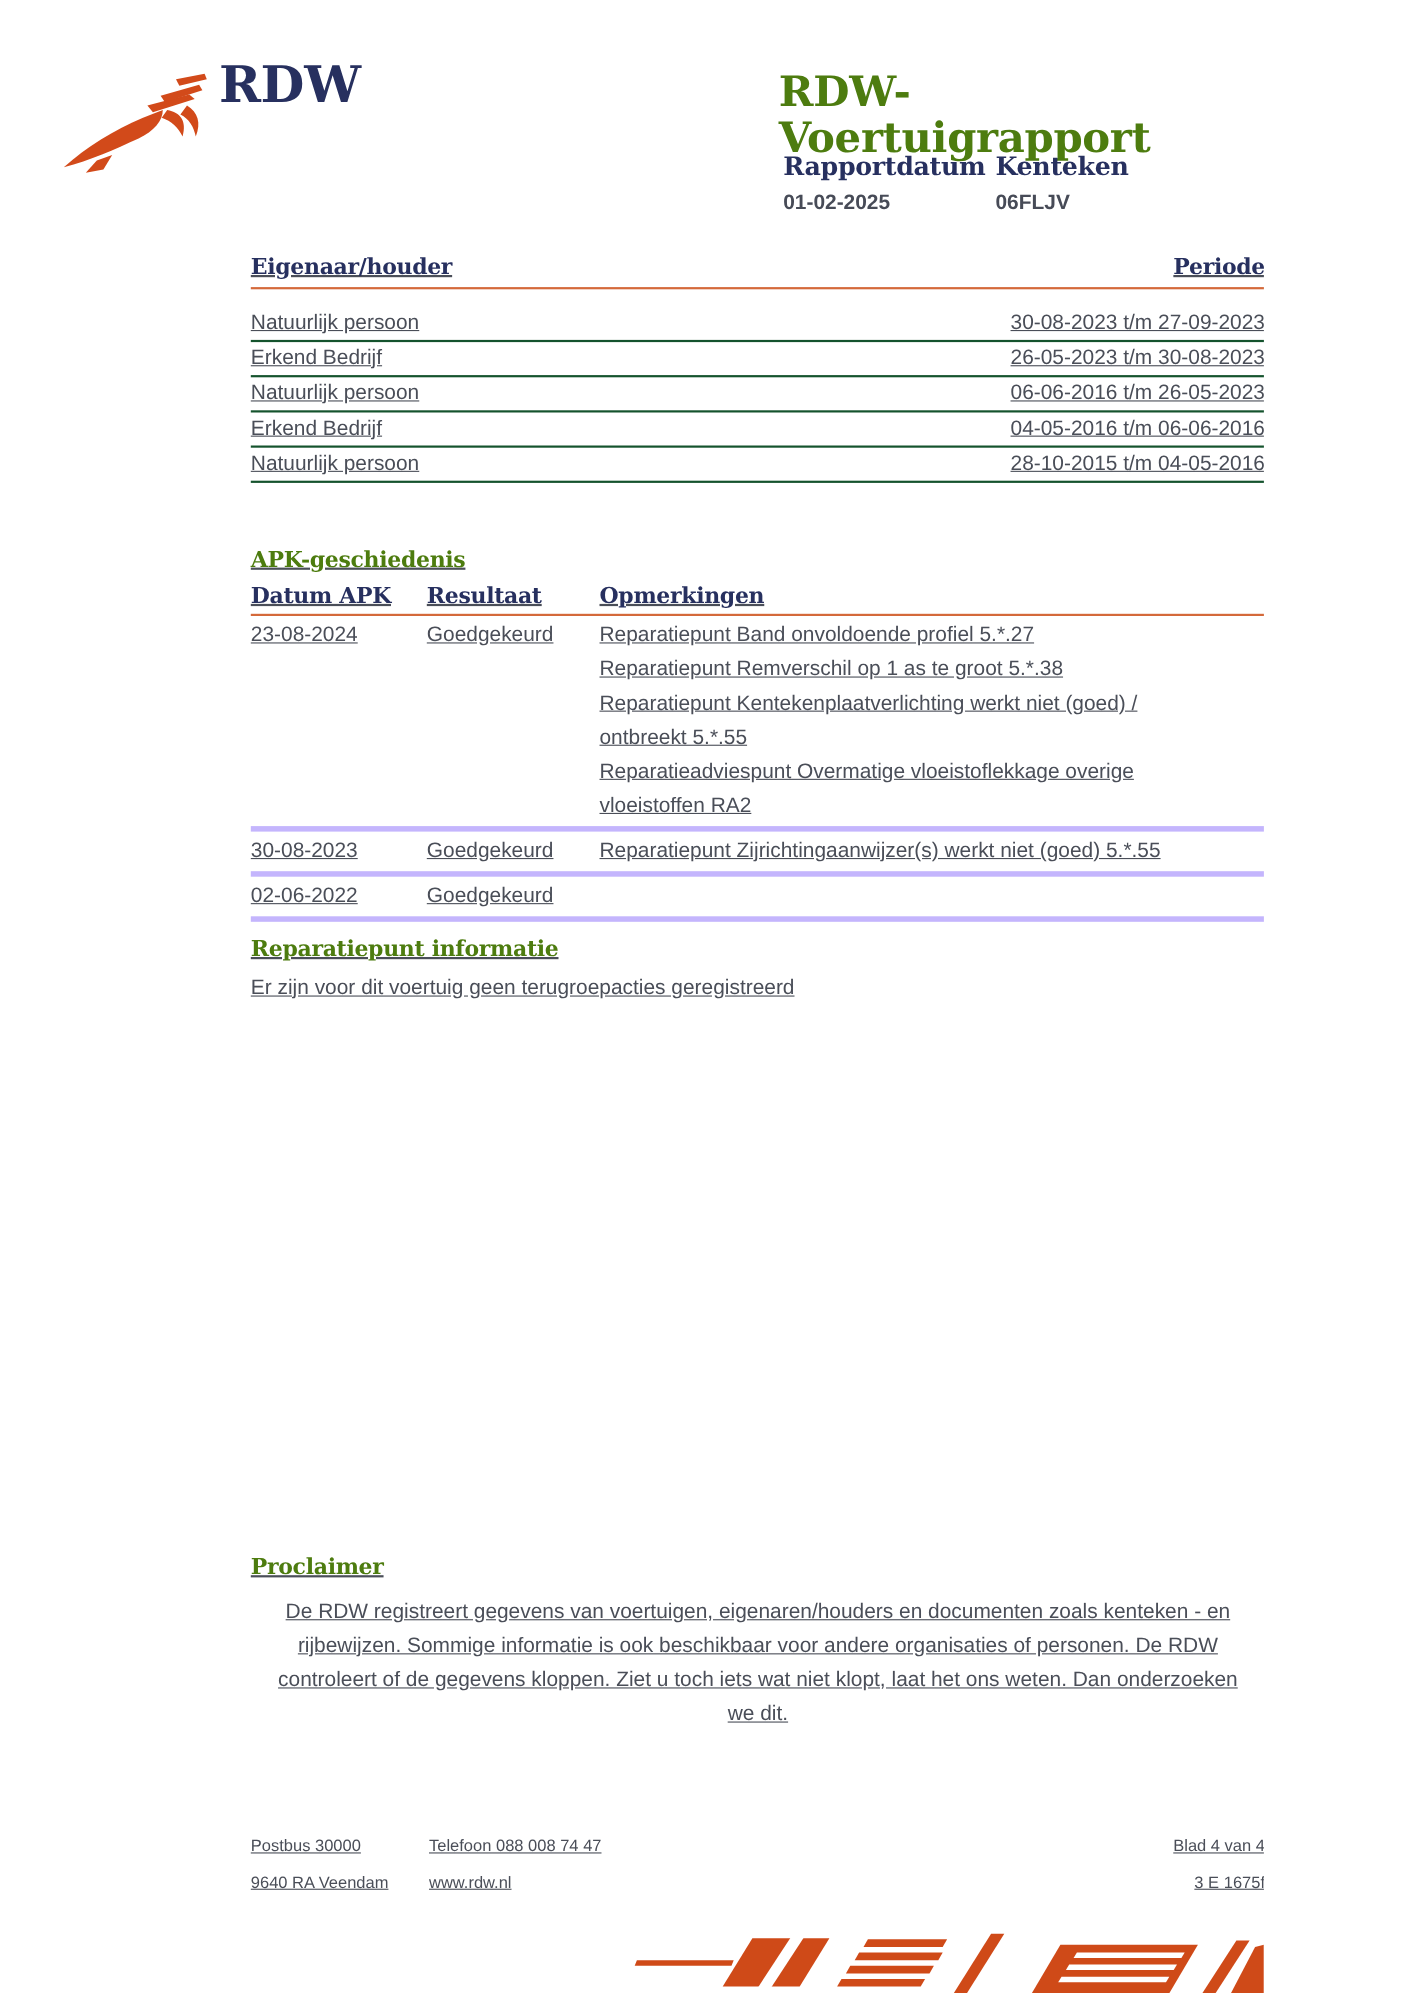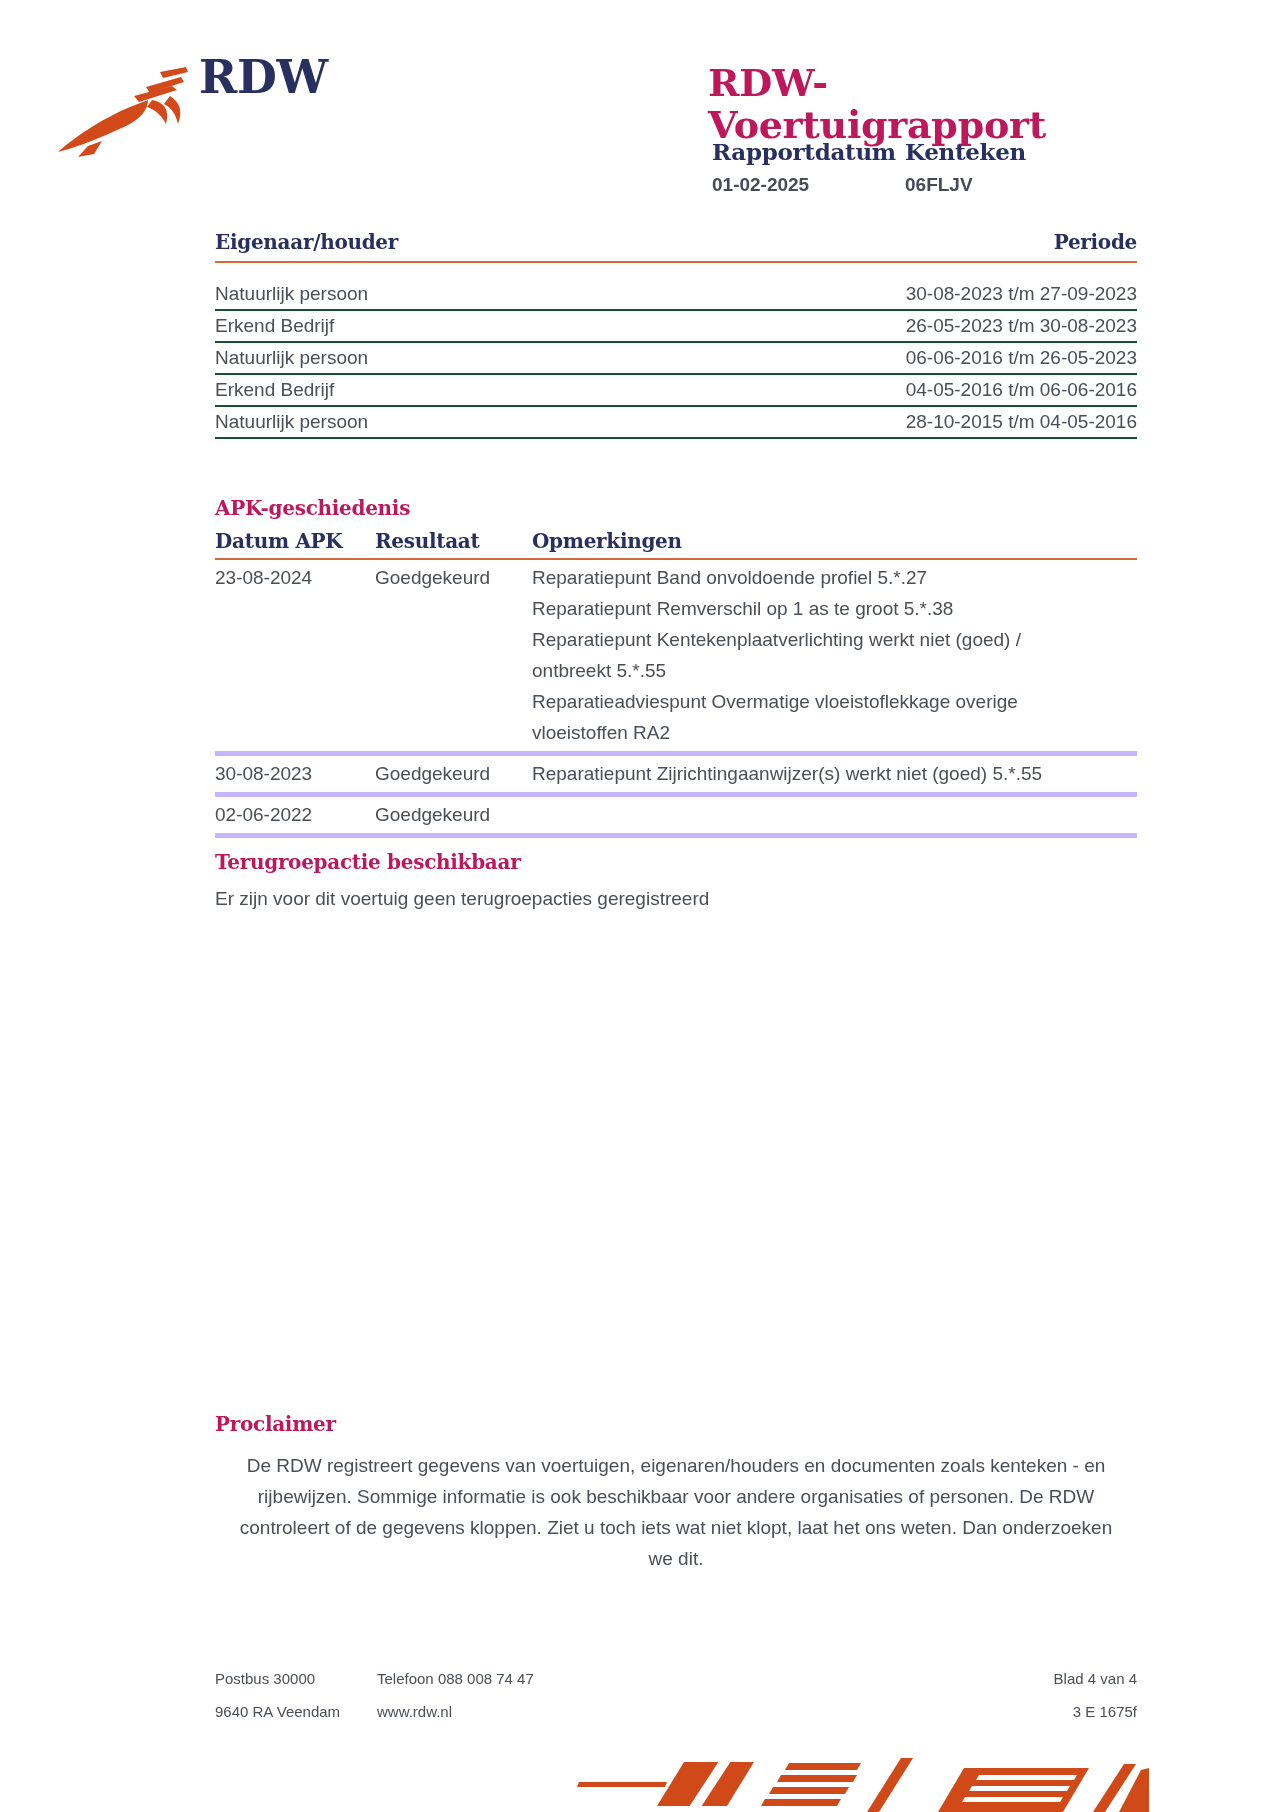--- a/index.html
+++ b/index.html
@@ -2,33 +2,33 @@
 <html><head>
 <meta charset="utf-8">
 <style>
   html,body { margin:0; padding:0; background:#ffffff; }
   .page {
     position:relative; width:1149px; height:1812px; background:#ffffff;
     font-family:"Liberation Sans", sans-serif; color:#4a4e58; overflow:hidden;
   }
   .serif { font-family:"DejaVu Serif", serif; font-weight:bold; letter-spacing:-0.3px; }
   .navy  { color:#27305f; }
-  .orange-text { color:#be185d; }
+  .orange-text { color:#4d7c0f; }
 
   
   .swoosh { position:absolute; left:52px; top:66px; width:148px; height:102px; }
   .logo-word { position:absolute; left:199px; top:52px; font-size:46px; line-height:50px; }
   .doc-title { position:absolute; left:708px; top:62px; font-size:38px; line-height:42px; margin:0; }
   .meta { position:absolute; left:712px; top:138px; display:flex; }
   .meta-col1 { width:193px; }
   .meta-label { font-size:23px; }
   .meta-value { font-size:19px; margin-top:9px; color:#474b57;font-weight:bold; }
 
   
-  .sec { position:absolute; left:215px; width:922px; }
+  .sec { position:absolute; left:228px; width:922px;text-decoration:underline; }
   .sec-head { font-size:20px; margin:0; }
   .rule { border-bottom:2px solid #d4693a; margin-top:7px; }
 
   
   .sec-eigenaar { top:230px; }
   .owner-header { display:flex; justify-content:space-between; align-items:baseline; }
   .owner-rows { margin-top:16px; }
   .owner-row { display:flex; justify-content:space-between; align-items:center;
                height:30px; font-size:19px; border-bottom:2px solid #14532d;text-align:right; }
 
@@ -148,21 +148,21 @@
     </div>
 
     <div class="apk-grid apk-row">
       <span class="apk-cell">02-06-2022</span>
       <span class="apk-cell">Goedgekeurd</span>
       <div></div>
     </div>
   </section>
 
   <section class="sec sec-terug">
-    <h2 class="sec-head serif orange-text">Terugroepactie beschikbaar</h2>
+    <h2 class="sec-head serif orange-text">Reparatiepunt informatie</h2>
     <div class="terug-body">Er zijn voor dit voertuig geen terugroepacties geregistreerd</div>
   </section>
 
   <section class="sec sec-proclaimer">
     <h2 class="sec-head serif orange-text">Proclaimer</h2>
     <div class="proc-lines">
       <div class="proc-line">De RDW registreert gegevens van voertuigen, eigenaren/houders en documenten zoals kenteken - en</div>
       <div class="proc-line">rijbewijzen. Sommige informatie is ook beschikbaar voor andere organisaties of personen. De RDW</div>
       <div class="proc-line">controleert of de gegevens kloppen. Ziet u toch iets wat niet klopt, laat het ons weten. Dan onderzoeken</div>
       <div class="proc-line">we dit.</div>

